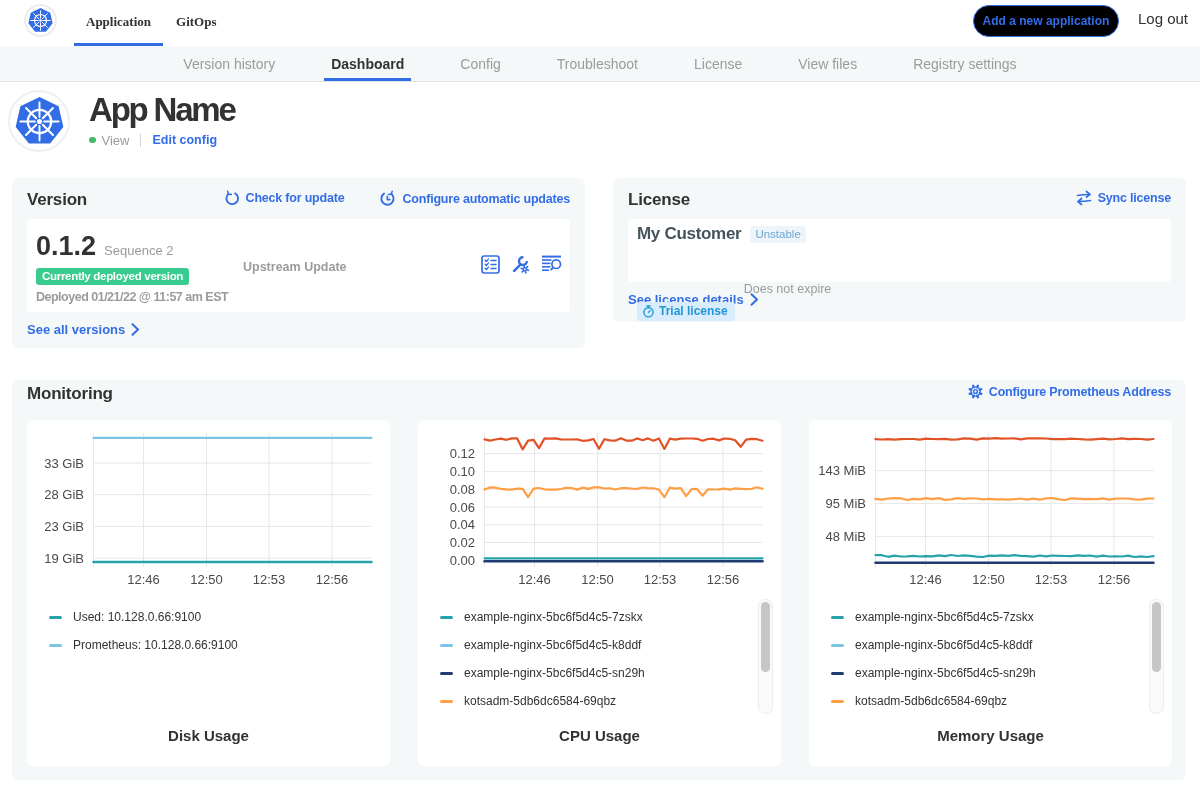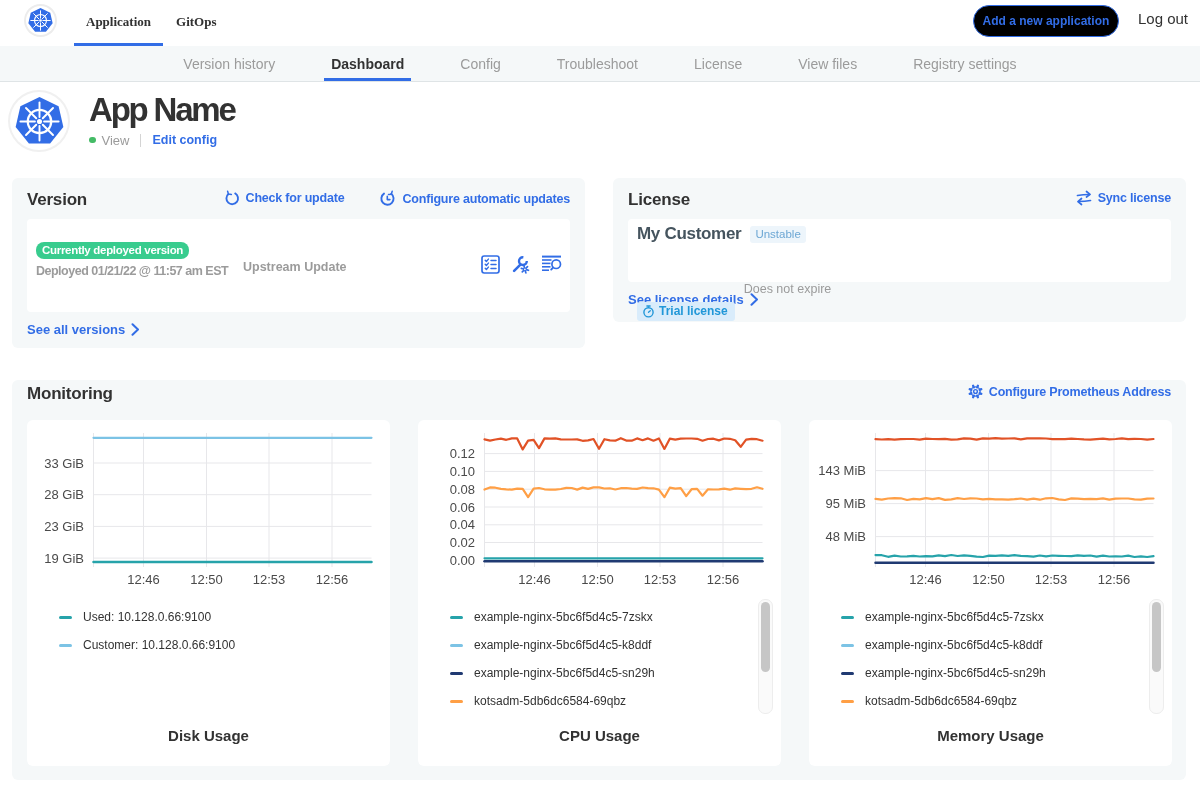--- a/index.html
+++ b/index.html
@@ -38,21 +38,21 @@
 .cardhead h2 { font-size:17px; font-weight:700; color:#323232; letter-spacing:-0.2px; }
 .cardhead .spacer { flex:1; }
 .hlink { display:flex; align-items:center; font-size:12.5px; font-weight:700; letter-spacing:-0.2px; color:#326de6; }
 .hlink svg { margin-right:6px; }
 .hlink + .hlink { margin-left:8px; }
 .whitecard { position:relative; background:#fff; border-radius:4px; margin-top:5px; }
 .vwhite { height:93px; padding:14px 9px 0; }
 .vrow1 { display:flex; align-items:baseline; }
 .vnum { font-size:27px; font-weight:700; color:#323232; line-height:26px; }
 .vseq { font-size:13px; color:#9b9b9b; margin-left:8px; }
-.vbadge { display:inline-block; margin-top:9px; background:#38cc8e; color:#fff; font-size:11.5px; font-weight:700; letter-spacing:-0.3px; padding:2px 6px 3px; border-radius:8px; }
+.vbadge { display:inline-block; margin-top:9px; background:#38cc8e; color:#fff; font-size:11.5px; font-weight:700; letter-spacing:-0.3px; padding:2px 6px 3px; border-radius:3px; }
 .vdeployed { margin-top:5px; font-size:12.5px; font-weight:700; letter-spacing:-0.5px; color:#9b9b9b; }
 .vupstream { position:absolute; left:216px; top:41px; font-size:12.5px; font-weight:700; color:#9b9b9b; }
 .vicons { position:absolute; right:8px; top:36px; display:flex; }
 .vicons svg { margin-left:11px; }
 .seelink { display:flex; align-items:center; margin-top:6px; height:22px; font-size:13px; font-weight:700; color:#326de6; }
 .seelink svg { margin-left:6px; }
 
 .lwhite { height:63px; padding:5px 9px 0; }
 .lrow1 { display:flex; align-items:center; }
 .lname { font-size:17px; font-weight:700; color:#45545e; letter-spacing:-0.3px;text-align:center; }
@@ -60,21 +60,21 @@
 .lrow2 { display:flex; align-items:center; margin-top:12px; }
 .ltrial { display:flex; align-items:center; background:#d9ecfb; color:#2197d8; font-size:12px; font-weight:700; padding:2px 7px 3px 5px; border-radius:3px;margin-top:46px; }
 .ltrial svg { margin-right:4px; }
 .lexpire { margin-left:9px; font-size:12.5px; color:#9b9b9b; }
 
 .card.monitoring { width:1174px; height:400px; margin:32px 0 0 12px; padding:4px 15px 12px; }
 .panels { display:flex; margin-top:12px; }
 .panel { position:relative; width:363px; height:346px; background:#fff; border-radius:6px; }
 .panel + .panel { margin-left:28px; }
 .panel .chart { display:block; }
-.legend { position:absolute; left:14px; top:179px; width:100%; height:120px; padding-top:4px; overflow:hidden; }
+.legend { position:absolute; left:4px; top:179px; width:100%; height:120px; padding-top:4px; overflow:hidden; }
 .lgrow { display:flex; align-items:center; height:28px; padding-left:18px; }
 .lgdash { width:13px; height:3px; border-radius:1.5px; margin-right:11px; flex:none; }
 .lglabel { font-size:12px; color:#323232; }
 .scrollbar { position:absolute; right:8px; top:179px; width:15px; height:115px; background:#fafafa; border:1px solid #ededed; border-radius:7px; }
 .scrollthumb { position:absolute; left:2px; top:2px; width:9px; height:70px; background:#c6c6c6; border-radius:5px; }
 .ctitle { position:absolute; left:0; top:307px; width:100%; text-align:center; font-size:15px; font-weight:700; color:#323232; }
 </style>
 </head>
 <body>
 
@@ -167,20 +167,24 @@
       <div class="hlink">
           <svg width="17" height="17" viewBox="0 0 17 17">
             <path d="M5.0 3.6 A6.1 6.1 0 1 0 12.2 3.8" fill="none" stroke="#326de6" stroke-width="1.9" stroke-linecap="round"></path>
             <path d="M13.2 1.3 L12.3 4.2 L9.5 4.4" fill="none" stroke="#326de6" stroke-width="1.5" stroke-linecap="round" stroke-linejoin="round"></path>
             <path d="M8.3 6.2 V9.6 H10.9" fill="none" stroke="#326de6" stroke-width="1.6" stroke-linecap="round" stroke-linejoin="round"></path>
           </svg>
           <span>Configure automatic updates</span>
         </div>
     </div>
     <div class="whitecard vwhite">
+      <div class="vrow1">
+          <span class="vnum">0.1.2</span>
+          <span class="vseq">Sequence 2</span>
+        </div>
       <div><span class="vbadge">Currently deployed version</span></div>
       <div class="vdeployed">Deployed 01/21/22 @ 11:57 am EST</div>
       <div class="vupstream">Upstream Update</div>
       <div class="vicons">
           <svg width="19" height="19" viewBox="0 0 19 19">
             <rect x="1" y="1" width="17" height="17" rx="2.2" fill="none" stroke="#326de6" stroke-width="1.7"></rect>
             <path d="M4.2 5.2 l1.2 1.3 2-2.4" fill="none" stroke="#326de6" stroke-width="1.4" stroke-linecap="round" stroke-linejoin="round"></path>
             <path d="M4.2 9.2 l1.2 1.3 2-2.4" fill="none" stroke="#326de6" stroke-width="1.4" stroke-linecap="round" stroke-linejoin="round"></path>
             <path d="M4.2 13.2 l1.2 1.3 2-2.4" fill="none" stroke="#326de6" stroke-width="1.4" stroke-linecap="round" stroke-linejoin="round"></path>
             <line x1="10" y1="5.4" x2="15" y2="5.4" stroke="#326de6" stroke-width="1.5" stroke-linecap="round"></line>
@@ -300,21 +304,21 @@
           <polyline points="66.5,17.8 344.5,17.8" fill="none" stroke="#7cc3e5" stroke-width="2.2" stroke-linejoin="round" stroke-linecap="round"></polyline>
           <polyline points="66.5,142 344.5,142" fill="none" stroke="#26a3aa" stroke-width="2.5" stroke-linejoin="round" stroke-linecap="round"></polyline>
         </svg>
       <div class="legend">
         <div class="lgrow">
             <span class="lgdash" style="background:#26a3aa"></span>
             <span class="lglabel">Used: 10.128.0.66:9100</span>
           </div>
         <div class="lgrow">
             <span class="lgdash" style="background:#7cc3e5"></span>
-            <span class="lglabel">Customer: 10.128.0.66:9100</span>
+            <span class="lglabel">Prometheus: 10.128.0.66:9100</span>
           </div>
       </div>
       <div class="ctitle">Disk Usage</div>
     </div>
     <div class="panel">
       <svg class="chart" width="363" height="170" font-family="Liberation Sans, sans-serif">
           <line x1="66.5" y1="13" x2="66.5" y2="147" stroke="#e7e7ea" stroke-width="1"></line>
           <line x1="116.5" y1="13" x2="116.5" y2="147" stroke="#e7e7ea" stroke-width="1"></line>
           <line x1="179.5" y1="13" x2="179.5" y2="147" stroke="#e7e7ea" stroke-width="1"></line>
           <line x1="242.0" y1="13" x2="242.0" y2="147" stroke="#e7e7ea" stroke-width="1"></line>

